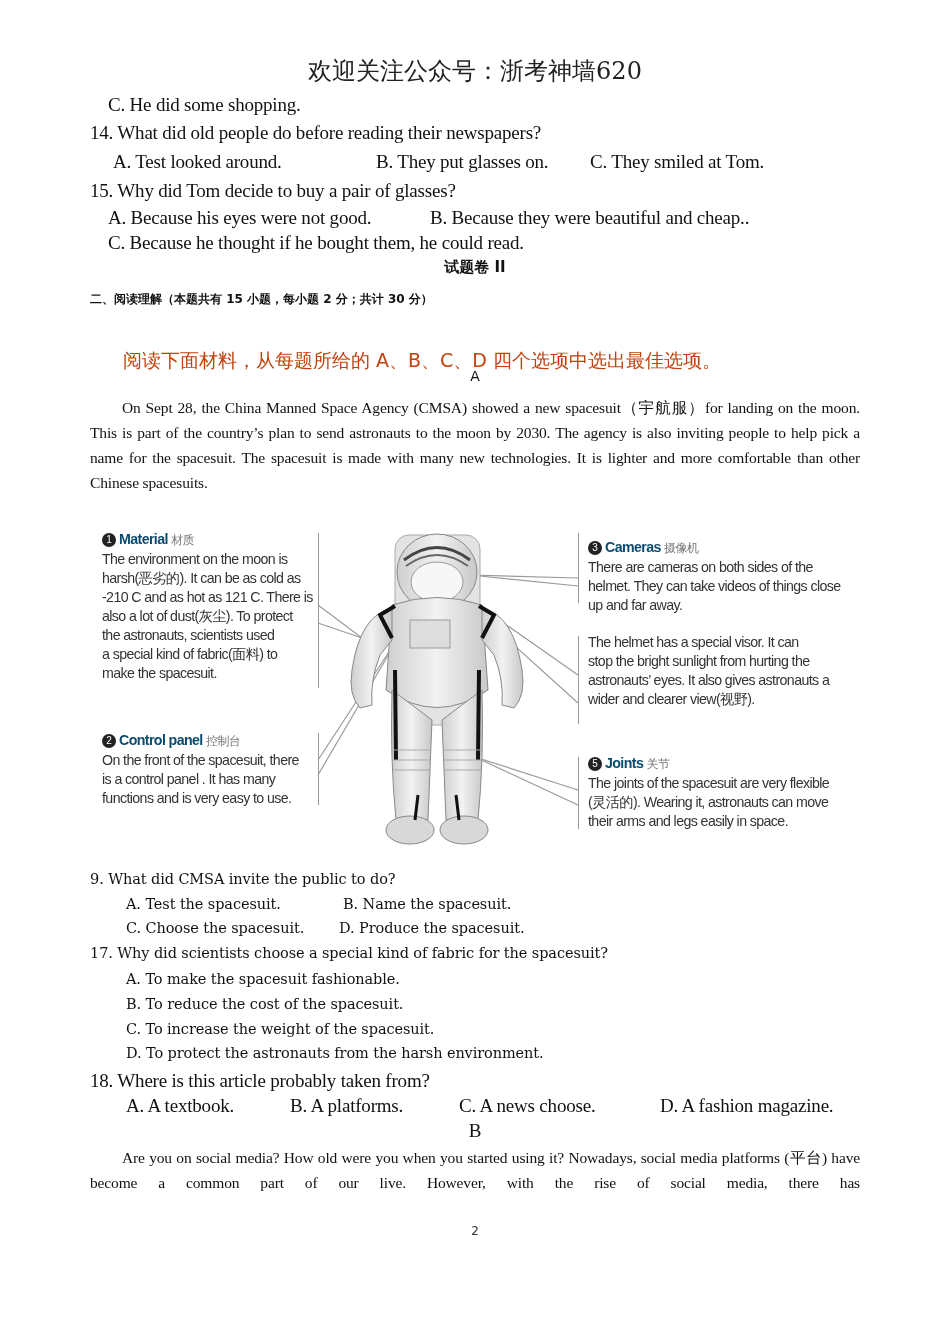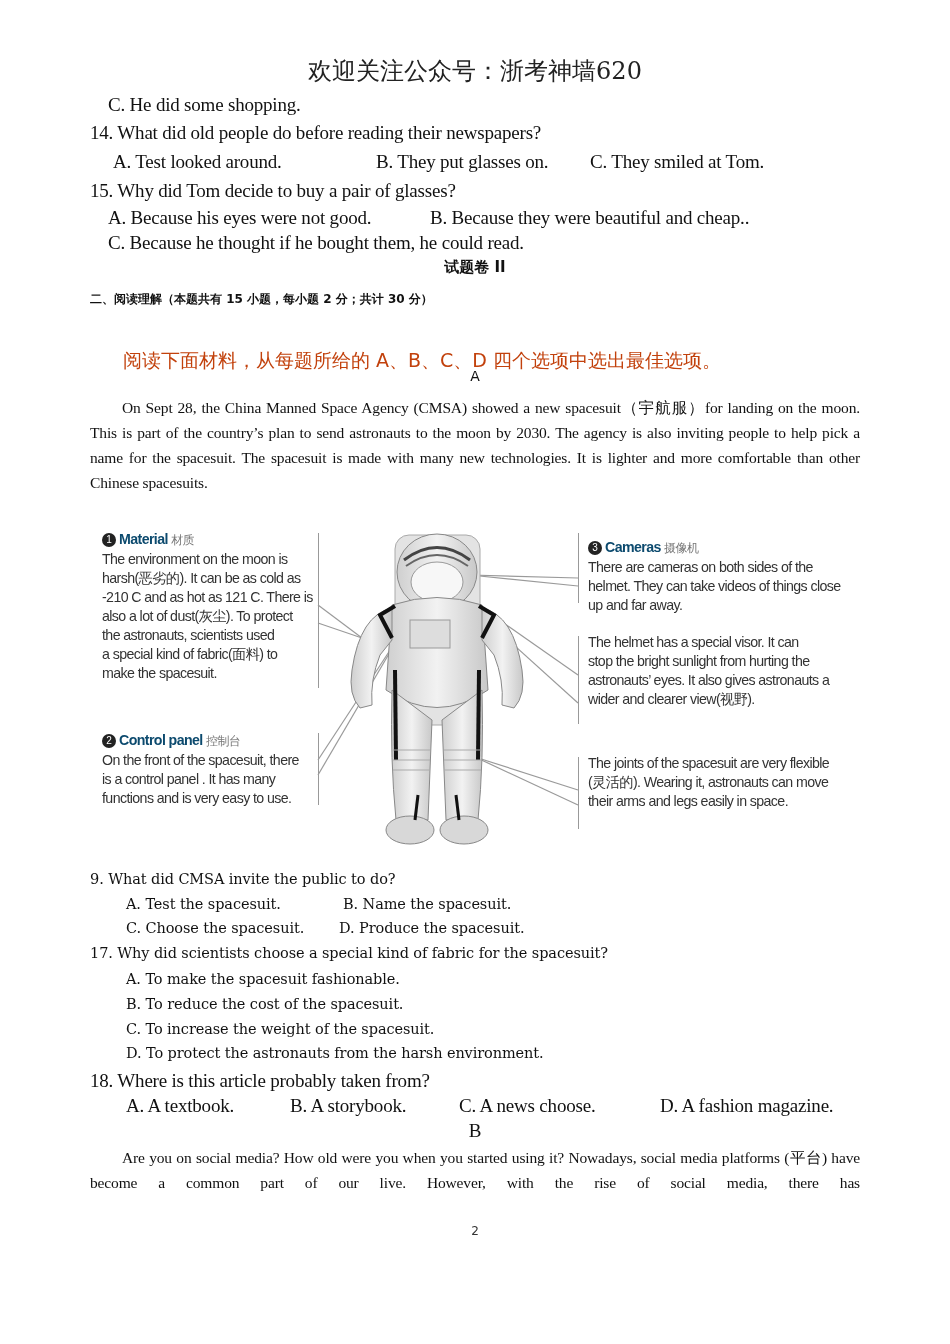--- a/index.html
+++ b/index.html
@@ -77,20 +77,21 @@
   <div class="vline" style="left:578px; top:636px; height:88px;"></div>
   <div class="infobox" style="left:588px; top:633px; width:265px;">
     <div>The helmet has a special visor. It can</div>
     <div>stop the bright sunlight from hurting the</div>
     <div>astronauts’ eyes. It also gives astronauts a</div>
     <div>wider and clearer view(视野).</div>
   </div>
 
   <div class="vline" style="left:578px; top:757px; height:72px;"></div>
   <div class="infobox" style="left:588px; top:754px; width:265px;">
+    <div><span class="num">5</span><span class="ttl">Joints</span> <span class="cn">关节</span></div>
     <div>The joints of the spacesuit are very flexible</div>
     <div>(灵活的). Wearing it, astronauts can move</div>
     <div>their arms and legs easily in space.</div>
   </div>
 
   <svg style="position:absolute; left:300px; top:520px;" width="300" height="335" viewBox="0 0 300 335">
     <defs>
       <linearGradient id="suit" x1="0" x2="1">
         <stop offset="0" stop-color="#cfcfcf"></stop>
         <stop offset="0.5" stop-color="#f2f2f2"></stop>
@@ -153,20 +154,20 @@
 <div class="abs ser2" style="left:339px; top:920px;">D. Produce the spacesuit.</div>
 
 <div class="abs ser2" style="left:90px; top:945px;">17. Why did scientists choose a special kind of fabric for the spacesuit?</div>
 <div class="abs ser2" style="left:126px; top:971px;">A. To make the spacesuit fashionable.</div>
 <div class="abs ser2" style="left:126px; top:996px;">B. To reduce the cost of the spacesuit.</div>
 <div class="abs ser2" style="left:126px; top:1021px;">C. To increase the weight of the spacesuit.</div>
 <div class="abs ser2" style="left:126px; top:1045px;">D. To protect the astronauts from the harsh environment.</div>
 
 <div class="abs ser" style="left:90px; top:1070px;">18. Where is this article probably taken from?</div>
 <div class="abs ser" style="left:126px; top:1095px;">A. A textbook.</div>
-<div class="abs ser" style="left:290px; top:1095px;">B. A storybook.</div>
+<div class="abs ser" style="left:290px; top:1095px;">B. A platforms.</div>
 <div class="abs ser" style="left:459px; top:1095px;">C. A news choose.</div>
 <div class="abs ser" style="left:660px; top:1095px;">D. A fashion magazine.</div>
 
 <div class="abs center ser" style="top:1120px;">B</div>
 <div class="para" style="top:1145px; text-align-last:justify;">Are you on social media? How old were you when you started using it? Nowadays, social media platforms (平台) have become a common part of our live. However, with the rise of social media, there has</div>
 
 <div class="abs center page-num" style="top:1224px;">2</div>
 
 </body></html>

